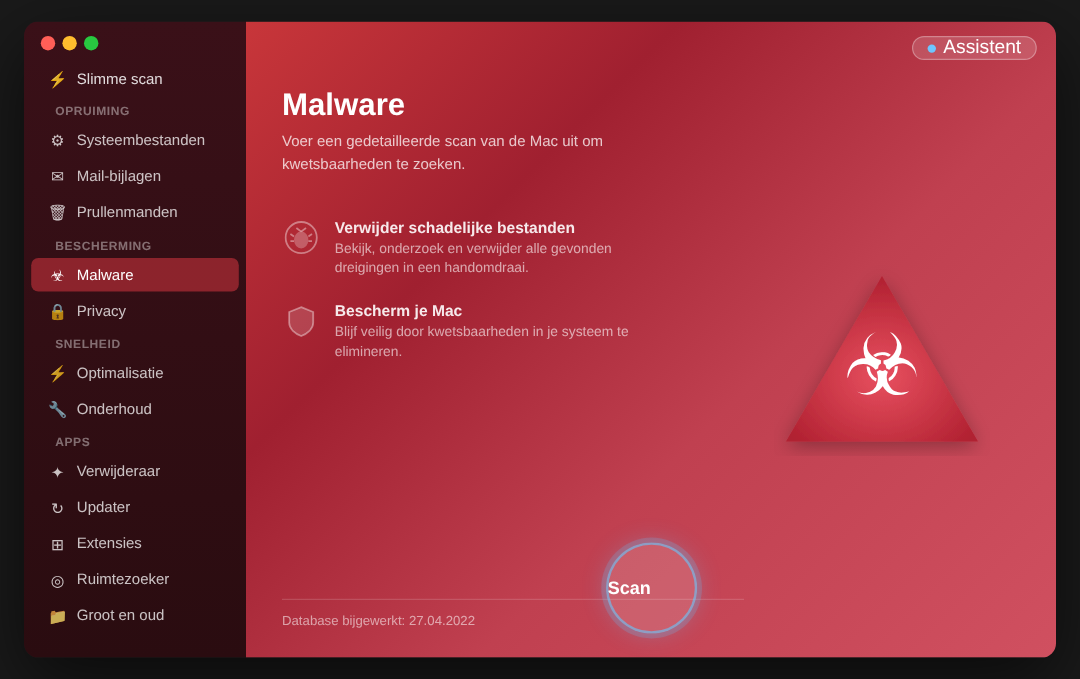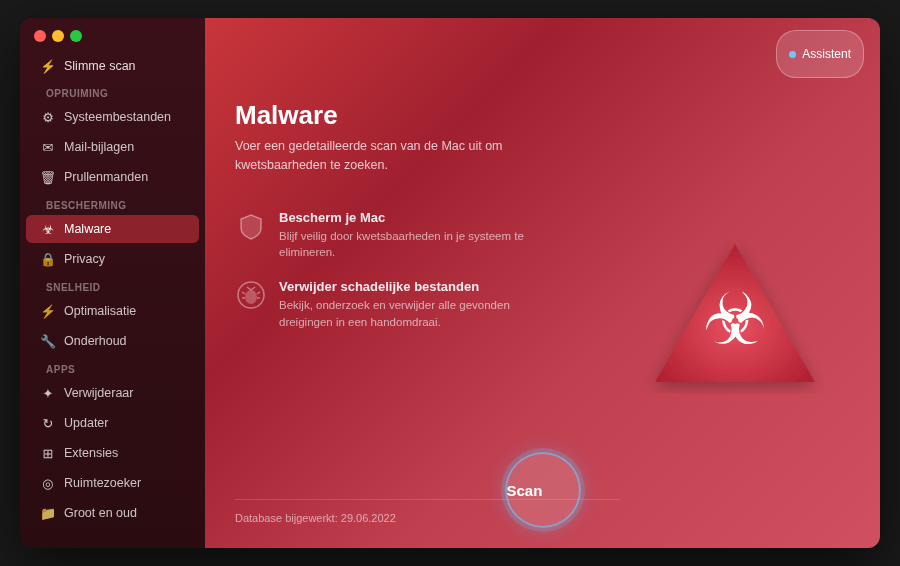--- a/index.html
+++ b/index.html
@@ -100,23 +100,23 @@
       justify-content: flex-end;
       padding: 12px 16px;
     }
     .assistant-badge {
       display: flex;
       align-items: center;
       gap: 6px;
       background: rgba(255,255,255,0.15);
       border: 1px solid rgba(255,255,255,0.3);
       border-radius: 20px;
-      padding: 16px 12px;
+      padding: 0 12px;
       color: white;
-      font-size: 12px;
+      font-size: 16px;
     }
     .assistant-dot {
       width: 7px;
       height: 7px;
       border-radius: 50%;
       background: #6ec6ff;
     }
     .main-content {
       display: flex;
       flex: 1;
@@ -328,54 +328,54 @@
       <div class="assistant-badge">
         <div class="assistant-dot"></div>
         <span>Assistent</span>
       </div>
     </div>
 
     <div class="main-content">
       <div class="left-content">
         <h1 class="page-title">Malware</h1>
         <p class="page-subtitle">Voer een gedetailleerde scan van de Mac uit om kwetsbaarheden te zoeken.</p>
-
-        <div class="feature-item">
-          <div class="feature-icon">
-            <svg width="28" height="28" viewBox="0 0 28 28" fill="none">
-              <path d="M14 3 L24 7 L24 16 C24 21 19 25 14 27 C9 25 4 21 4 16 L4 7 Z" stroke="rgba(255,255,255,0.4)" stroke-width="1.5" fill="rgba(255,255,255,0.15)"></path>
-            </svg>
-          </div>
-          <div class="feature-text">
-            <div class="feature-title">Bescherm je Mac</div>
-            <div class="feature-desc">Blijf veilig door kwetsbaarheden in je systeem te elimineren.</div>
-          </div>
-        </div>
 
         <div class="feature-item">
           <div class="feature-icon">
             <svg width="28" height="28" viewBox="0 0 28 28" fill="none">
               <circle cx="14" cy="14" r="13" stroke="rgba(255,255,255,0.4)" stroke-width="1.5" fill="none"></circle>
               <ellipse cx="14" cy="16" rx="6" ry="7" fill="rgba(255,255,255,0.25)"></ellipse>
               <line x1="14" y1="9" x2="10" y2="6" stroke="rgba(255,255,255,0.4)" stroke-width="1.5"></line>
               <line x1="14" y1="9" x2="18" y2="6" stroke="rgba(255,255,255,0.4)" stroke-width="1.5"></line>
               <line x1="8" y1="13" x2="5" y2="11" stroke="rgba(255,255,255,0.4)" stroke-width="1.5"></line>
               <line x1="20" y1="13" x2="23" y2="11" stroke="rgba(255,255,255,0.4)" stroke-width="1.5"></line>
               <line x1="8" y1="17" x2="5" y2="17" stroke="rgba(255,255,255,0.4)" stroke-width="1.5"></line>
               <line x1="20" y1="17" x2="23" y2="17" stroke="rgba(255,255,255,0.4)" stroke-width="1.5"></line>
             </svg>
           </div>
           <div class="feature-text">
             <div class="feature-title">Verwijder schadelijke bestanden</div>
             <div class="feature-desc">Bekijk, onderzoek en verwijder alle gevonden dreigingen in een handomdraai.</div>
           </div>
         </div>
 
+        <div class="feature-item">
+          <div class="feature-icon">
+            <svg width="28" height="28" viewBox="0 0 28 28" fill="none">
+              <path d="M14 3 L24 7 L24 16 C24 21 19 25 14 27 C9 25 4 21 4 16 L4 7 Z" stroke="rgba(255,255,255,0.4)" stroke-width="1.5" fill="rgba(255,255,255,0.15)"></path>
+            </svg>
+          </div>
+          <div class="feature-text">
+            <div class="feature-title">Bescherm je Mac</div>
+            <div class="feature-desc">Blijf veilig door kwetsbaarheden in je systeem te elimineren.</div>
+          </div>
+        </div>
+
         <div class="status-section">
-          <div class="status-line">Database bijgewerkt: 29.06.2022</div>
+          <div class="status-line">Database bijgewerkt: 27.04.2022</div>
         </div>
       </div>
 
       <div class="right-content">
         <div class="biohazard-container">
           <div class="triangle-bg">
             <svg viewBox="0 0 180 160" xmlns="http://www.w3.org/2000/svg">
               <defs>
                 <radialGradient id="triGrad" cx="50%" cy="60%" r="60%">
                   <stop offset="0%" stop-color="#e85060"></stop>

